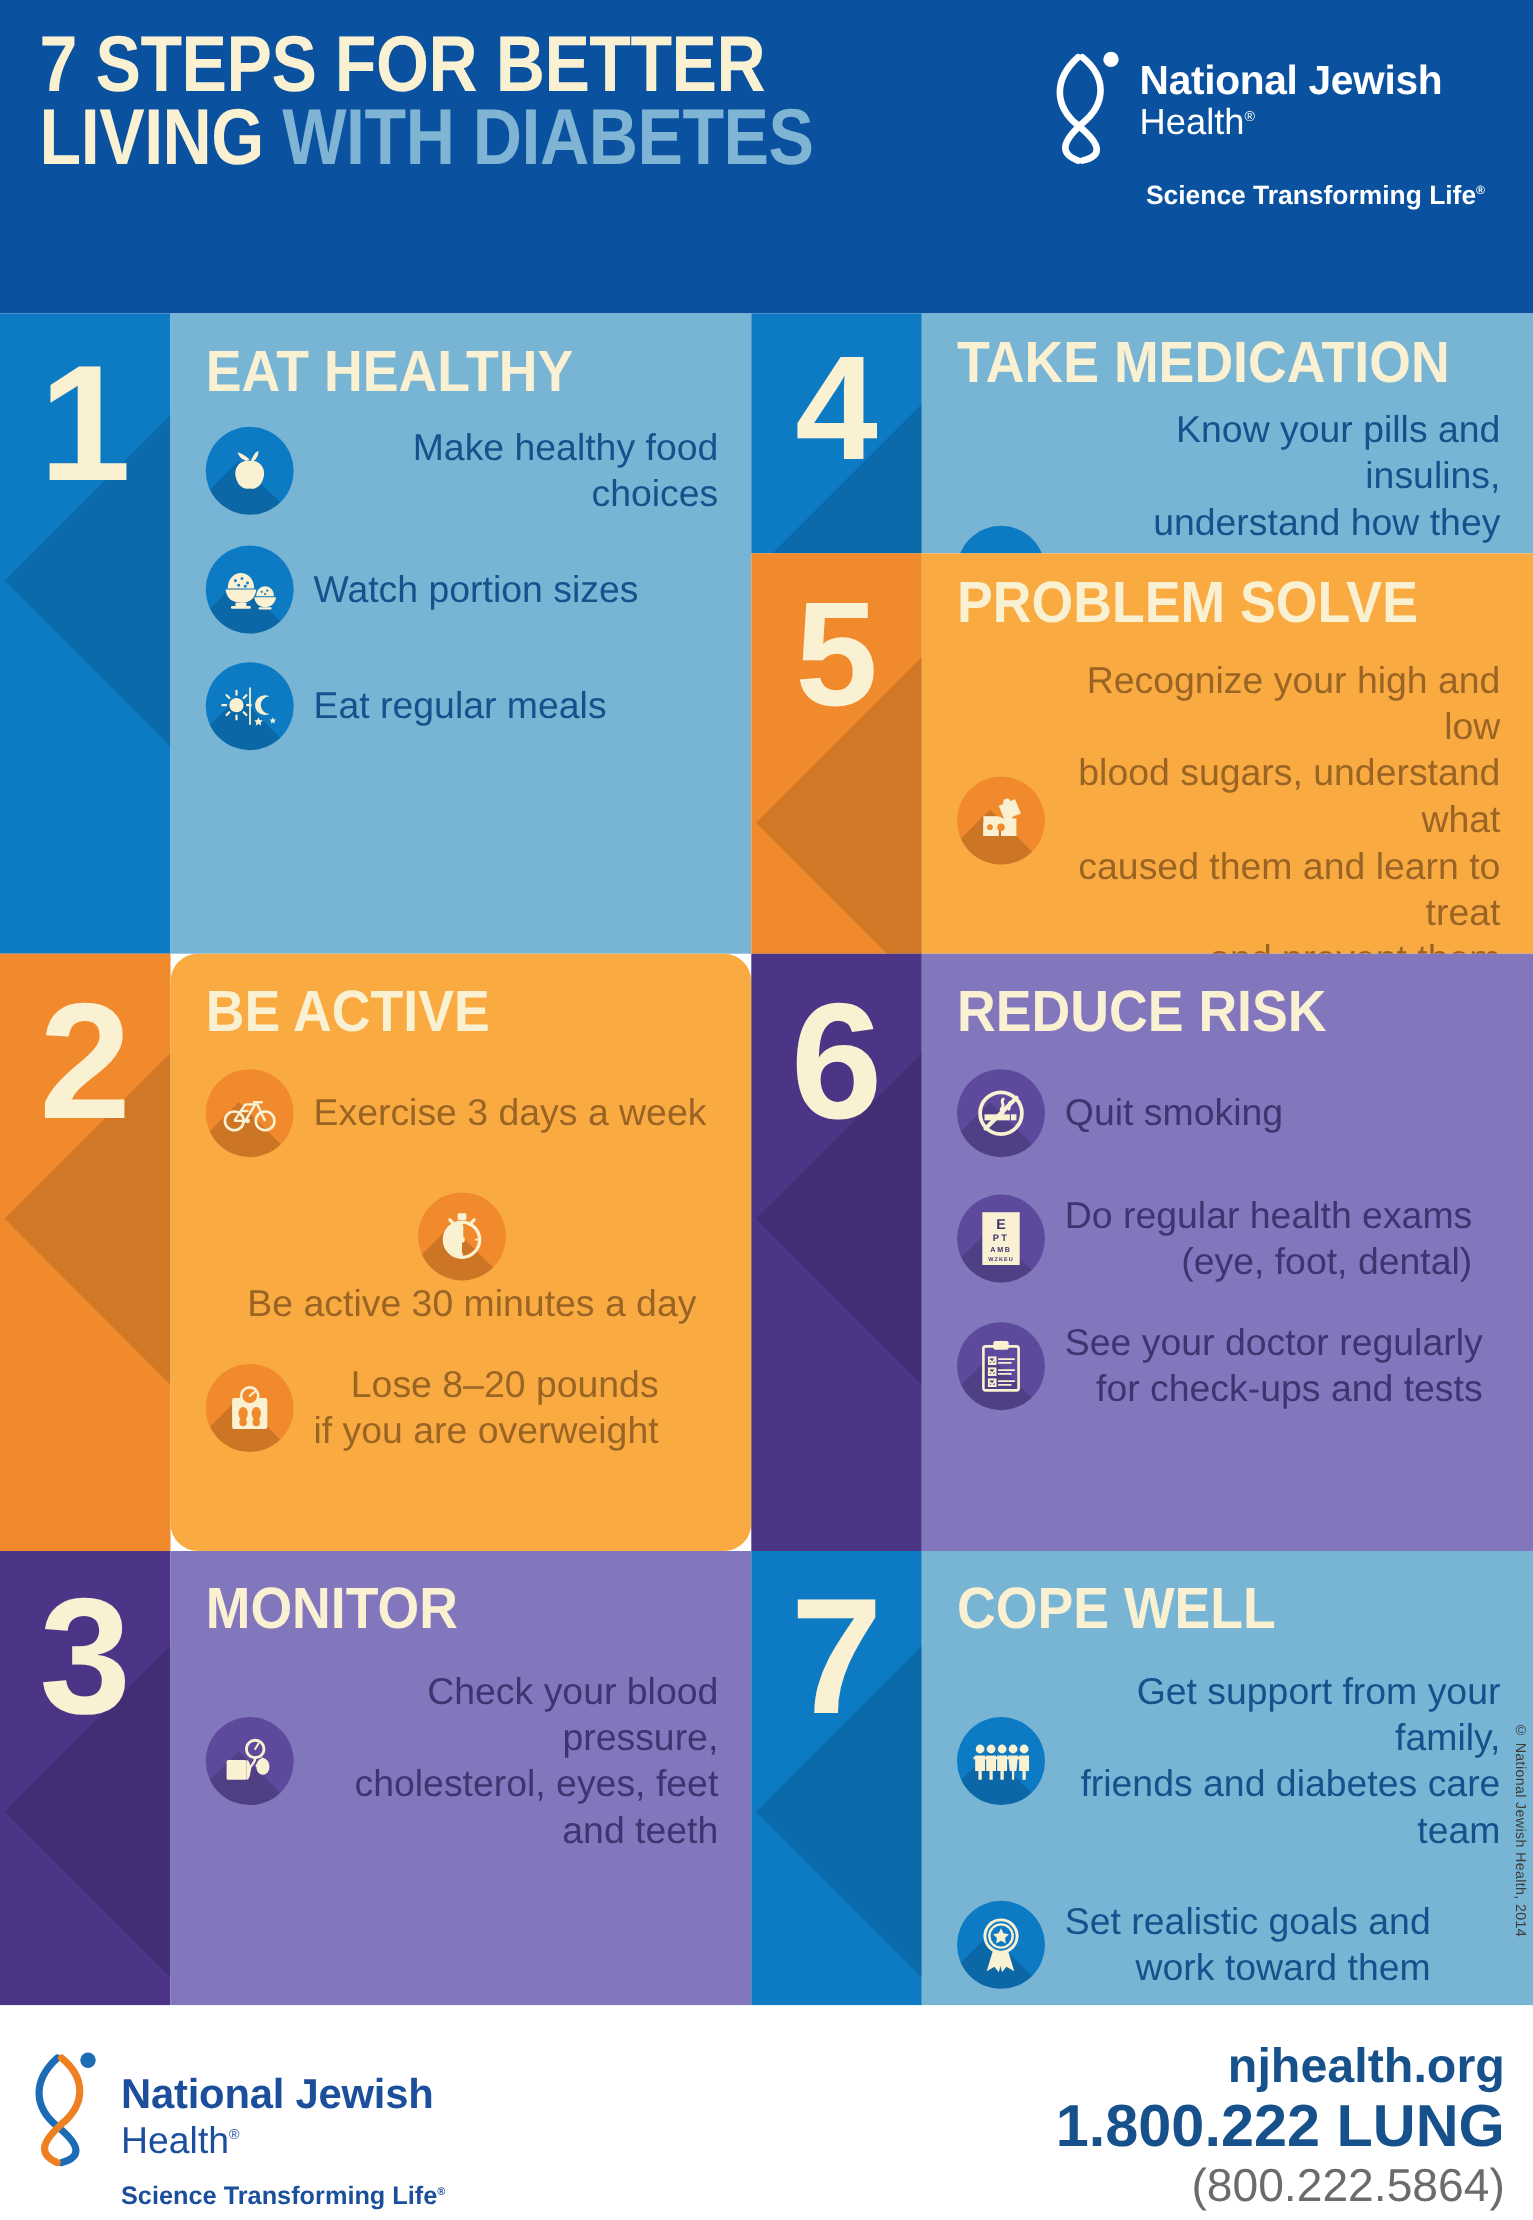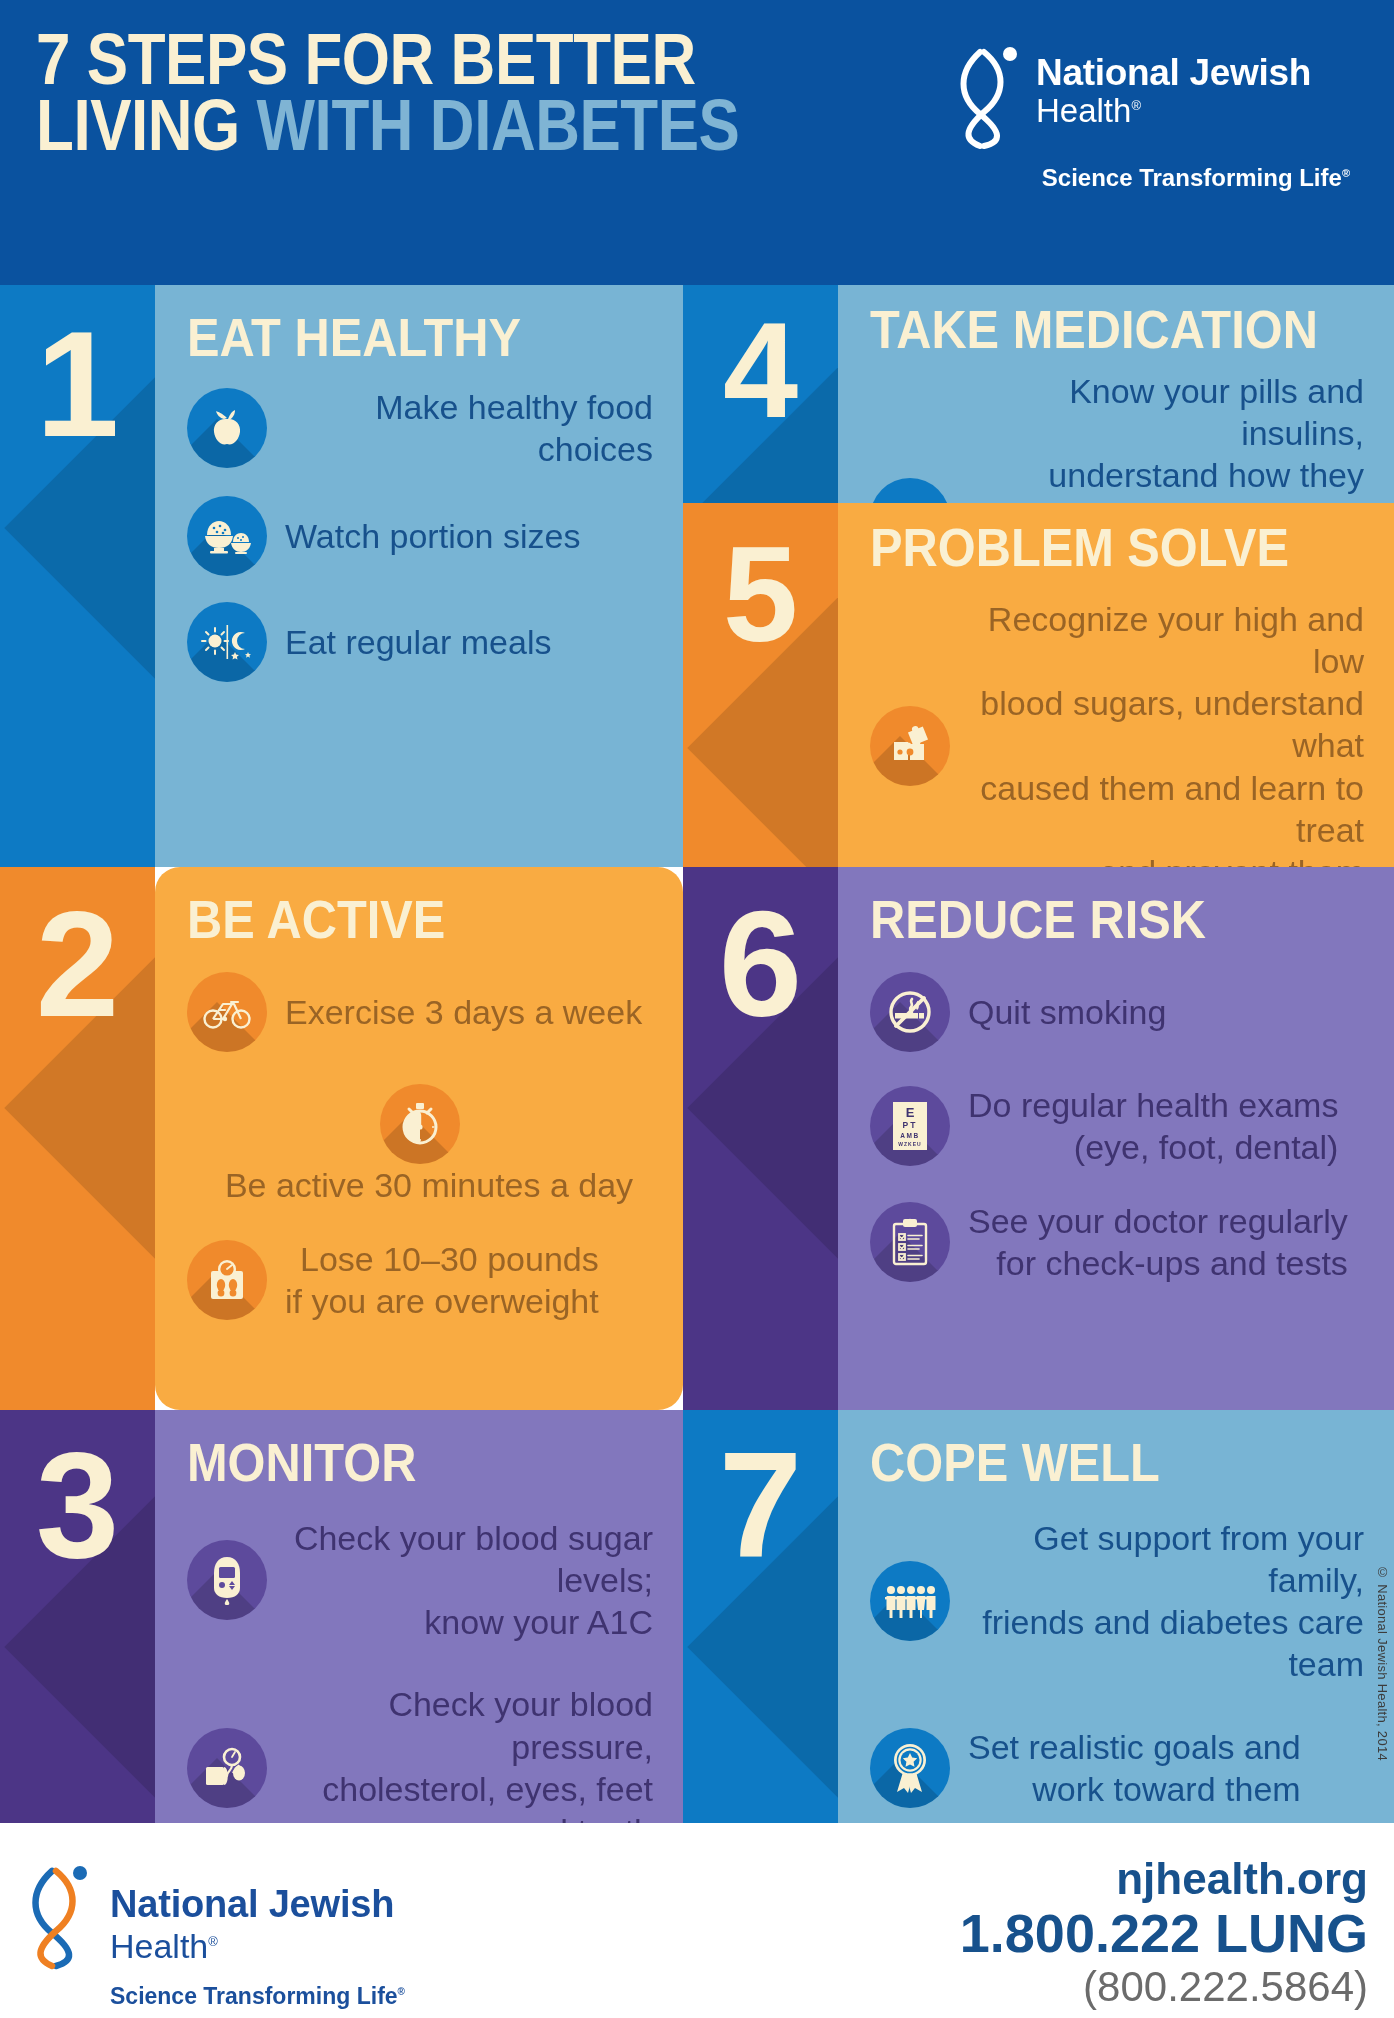--- a/index.html
+++ b/index.html
@@ -411,21 +411,21 @@
               <rect x="7" y="14" width="32" height="28" rx="2" fill="#faf0d2"></rect>
               <circle cx="23" cy="12" r="9" fill="#faf0d2"></circle>
               <circle cx="23" cy="12" r="6.6" fill="#f08a2c"></circle>
               <line x1="23" y1="12" x2="28" y2="8" stroke="#faf0d2" stroke-width="2" stroke-linecap="round"></line>
               <ellipse cx="17" cy="28" rx="4.2" ry="6" fill="#f08a2c"></ellipse>
               <ellipse cx="29" cy="28" rx="4.2" ry="6" fill="#f08a2c"></ellipse>
               <ellipse cx="17" cy="36" rx="3.4" ry="3.6" fill="#f08a2c"></ellipse>
               <ellipse cx="29" cy="36" rx="3.4" ry="3.6" fill="#f08a2c"></ellipse>
             </svg>
           </div>
-          <div class="itxt" style="white-space:pre-line;">Lose 10–30 pounds
+          <div class="itxt" style="white-space:pre-line;">Lose 8–20 pounds
 if you are overweight</div>
         </div>
 
       </div>
     </div>
   </div>
 
   <div class="panel p6">
     <div class="numcell">
       <div class="num-shadow" style="left:56px; top:116px;"></div>
@@ -500,35 +500,20 @@
 
   <div class="panel p3">
     <div class="numcell">
       <div class="num-shadow" style="left:56px; top:112px;"></div>
       <div class="num" style="top:20px;">3</div>
     </div>
     <div class="body">
       <div class="ptitle">MONITOR</div>
       <div class="items" style="margin-top:28px;">
 
-        <div class="item" style="margin-bottom:40px;">
-          <div class="ic">
-            <div class="shade"></div>
-            <svg width="36" height="52" viewBox="0 0 36 52">
-              <path d="M18 3 C9 3, 5 10, 5 19 L5 34 C5 40, 10 44, 18 44 C26 44, 31 40, 31 34 L31 19 C31 10, 27 3, 18 3 Z" fill="#faf0d2"></path>
-              <rect x="10" y="13" width="16" height="11" rx="1.5" fill="#5d4a9c"></rect>
-              <circle cx="13" cy="31" r="3" fill="#5d4a9c"></circle>
-              <path d="M23 27 l3 4 -6 0 Z" fill="#5d4a9c"></path>
-              <path d="M23 36 l3 -4 -6 0 Z" fill="#5d4a9c"></path>
-              <path d="M18 45 C15 49, 15 51, 18 51 C21 51, 21 49, 18 45 Z" fill="#faf0d2"></path>
-            </svg>
-          </div>
-          <div class="itxt" style="white-space:pre-line;">Check your blood sugar levels;
-know your A1C</div>
-        </div>
 
         <div class="item">
           <div class="ic">
             <div class="shade"></div>
             <svg width="52" height="46" viewBox="0 0 52 46">
               <circle cx="31" cy="12" r="8" fill="none" stroke="#faf0d2" stroke-width="2.6"></circle>
               <line x1="31" y1="12" x2="34" y2="7" stroke="#faf0d2" stroke-width="1.8" stroke-linecap="round"></line>
               <rect x="5" y="22" width="18" height="18" rx="1.5" fill="#faf0d2"></rect>
               <path d="M23 22 c5 0 5 18 0 18 Z" fill="#faf0d2"></path>
               <path d="M31 20 C31 26, 26 26, 26 31" stroke="#faf0d2" stroke-width="2.2" fill="none" stroke-linecap="round"></path>

